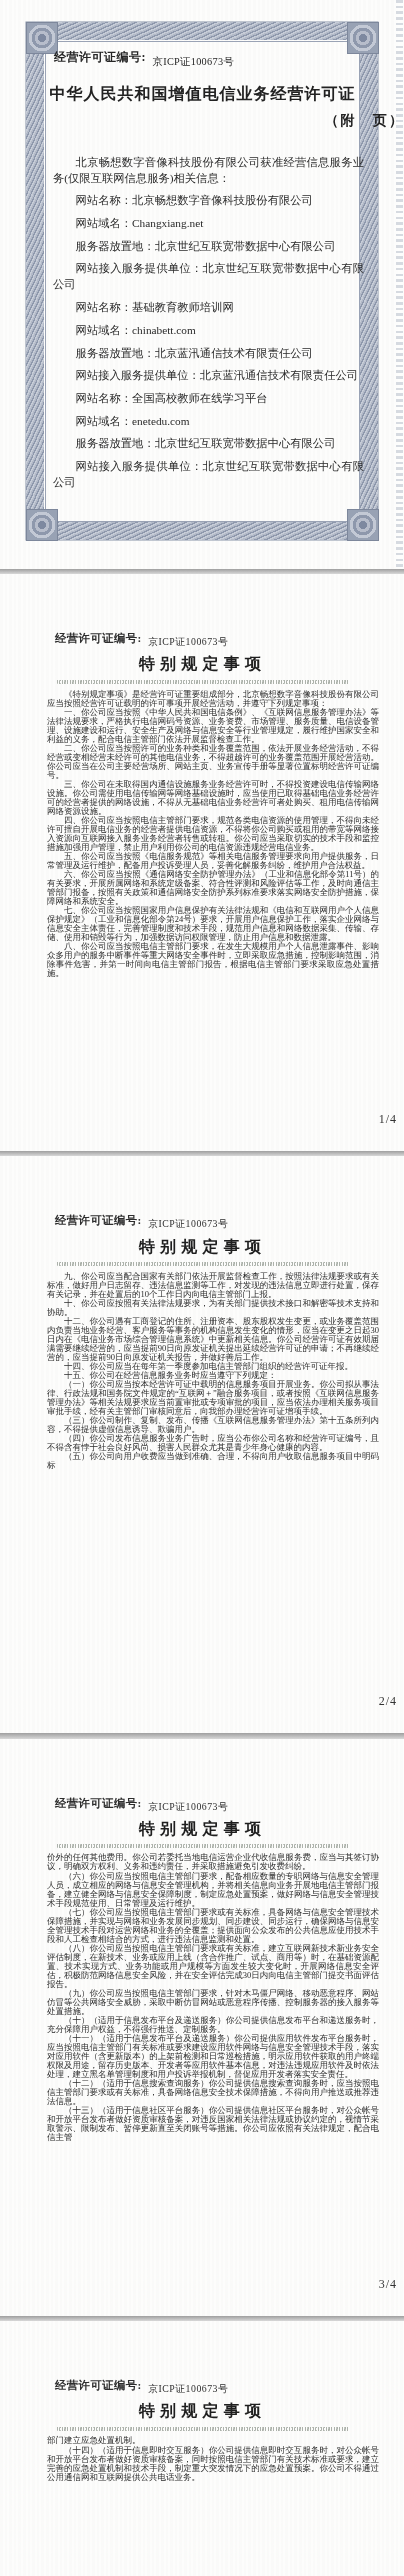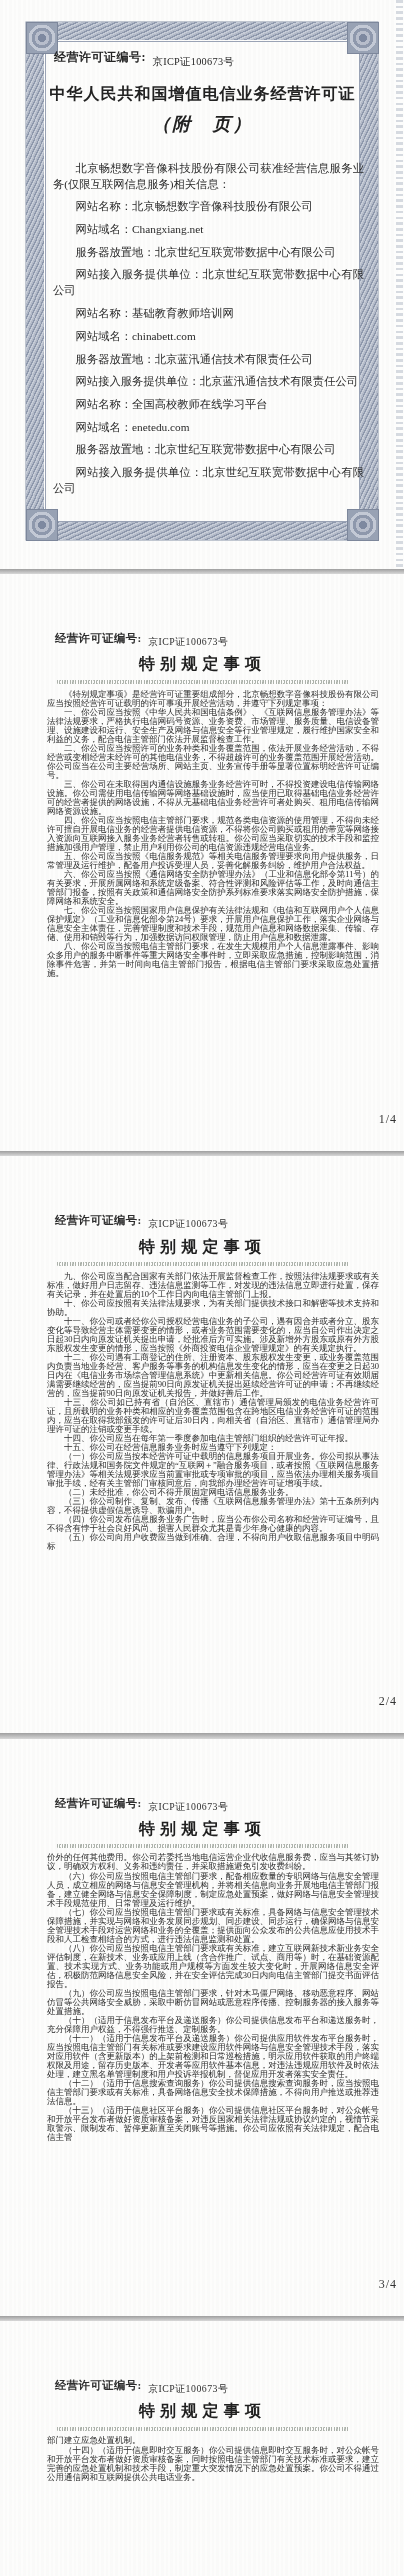--- a/index.html
+++ b/index.html
@@ -21,21 +21,21 @@
   .frame::before{content:"";position:absolute;inset:0.5px;border:0.5px solid #9aa3b5;}
   .corner{position:absolute;width:30px;height:30px;
      background:radial-gradient(circle at 50% 50%,#7e89a0 0 4.1px,#b7bdcb 4.1px 7.2px,#8e98ac 7.2px 10.3px,#c3c9d5 10.3px 13.4px,#98a2b4 13.4px 16.5px);
      border:0.5px solid #7d879b;}
   .c-tl{left:-18.5px;top:-18.5px;} .c-tr{right:-18.5px;top:-18.5px;}
   .c-bl{left:-18.5px;bottom:-18.5px;} .c-br{right:-18.5px;bottom:-18.5px;}
   .cert-content{position:absolute;left:0;top:0;right:0;bottom:0;}
   .lic{padding:49px 0 0 54px;font-size:12px;font-weight:600;letter-spacing:0.5px;color:#262626;}
   .lic .no{font-weight:400;font-size:10.3px;position:relative;top:3.6px;left:3.1px;letter-spacing:0.3px;}
   .cert-title{margin:17.5px 0 0;text-align:center;font-size:16px;font-weight:700;letter-spacing:1px;color:#222;}
-  .cert-sub{margin:7.2px 0 0;text-align:center;font-size:18px;font-weight:700;letter-spacing:2.1px;color:#222;font-style:italic;}
+  .cert-sub{margin:7.2px 0 0;text-align:right;font-size:14px;font-weight:700;letter-spacing:2.1px;color:#222;}
   .cert-body{margin:24px 0 0 53px;width:311px;font-size:11.3px;line-height:16px;text-align:justify;color:#2a2a2a;}
   .cert-body .intro{margin:0;text-indent:2em;}
   .entries{margin-top:5.2px;}
   .entries p{margin:6.7px 0 0;text-indent:2em;}
   .entries p::first-line{}
 
   
   .sp{font-size:8.5px;}
   .sp-a{height:577px;} .sp-b{height:552px;}
   .sp .lic2{padding:57px 0 0 55px;font-size:11.3px;font-weight:600;letter-spacing:0.5px;}
@@ -142,33 +142,30 @@
       <span class="no">京ICP证100673号</span>
     </div>
     <h2 class="sp-title">特别规定事项</h2>
     <div class="wave"></div>
     <div class="sp-body">
 
         <p>九、你公司应当配合国家有关部门依法开展监督检查工作，按照法律法规要求或有关标准，做好用户日志留存、违法信息监测等工作，对发现的违法信息立即进行处置，保存有关记录，并在处置后的10个工作日内向电信主管部门上报。</p>
 
         <p>十、你公司应按照有关法律法规要求，为有关部门提供技术接口和解密等技术支持和协助。</p>
 
-        <p>十一、你公司或者经你公司授权经营电信业务的子公司，遇有因合并或者分立、股东变化等导致经营主体需要变更的情形，或者业务范围需要变化的，应当自公司作出决定之日起30日内向原发证机关提出申请，经批准后方可实施。涉及新增外方股东或原有外方股东股权发生变更的情形，应当按照《外商投资电信企业管理规定》的有关规定执行。</p>
 
         <p>十二、你公司遇有工商登记的住所、注册资本、股东股权发生变更，或业务覆盖范围内负责当地业务经营、客户服务等事务的机构信息发生变化的情形，应当在变更之日起30日内在《电信业务市场综合管理信息系统》中更新相关信息。你公司经营许可证有效期届满需要继续经营的，应当提前90日向原发证机关提出延续经营许可证的申请；不再继续经营的，应当提前90日向原发证机关报告，并做好善后工作。</p>
 
-        <p>十三、你公司如已持有省（自治区、直辖市）通信管理局颁发的电信业务经营许可证，且所载明的业务种类和相应的业务覆盖范围包含在跨地区电信业务经营许可证的范围内，应当在取得我部颁发的许可证后30日内，向相关省（自治区、直辖市）通信管理局办理许可证的注销或变更手续。</p>
 
         <p>十四、你公司应当在每年第一季度参加电信主管部门组织的经营许可证年报。</p>
 
         <p>十五、你公司在经营信息服务业务时应当遵守下列规定：</p>
 
         <p>（一）你公司应当按本经营许可证中载明的信息服务项目开展业务。你公司拟从事法律、行政法规和国务院文件规定的“互联网＋”融合服务项目，或者按照《互联网信息服务管理办法》等相关法规要求应当前置审批或专项审批的项目，应当依法办理相关服务项目审批手续，经有关主管部门审核同意后，向我部办理经营许可证增项手续。</p>
 
-        <p>（二）未经批准，你公司不得开展固定网电话信息服务业务。</p>
 
         <p>（三）你公司制作、复制、发布、传播《互联网信息服务管理办法》第十五条所列内容，不得提供虚假信息诱导、欺骗用户。</p>
 
         <p>（四）你公司发布信息服务业务广告时，应当公布你公司名称和经营许可证编号，且不得含有悖于社会良好风尚、损害人民群众尤其是青少年身心健康的内容。</p>
 
         <p>（五）你公司向用户收费应当做到准确、合理，不得向用户收取信息服务项目中明码标</p>
       </div>
     <div class="pageno">2/4</div>
   </section>
 

